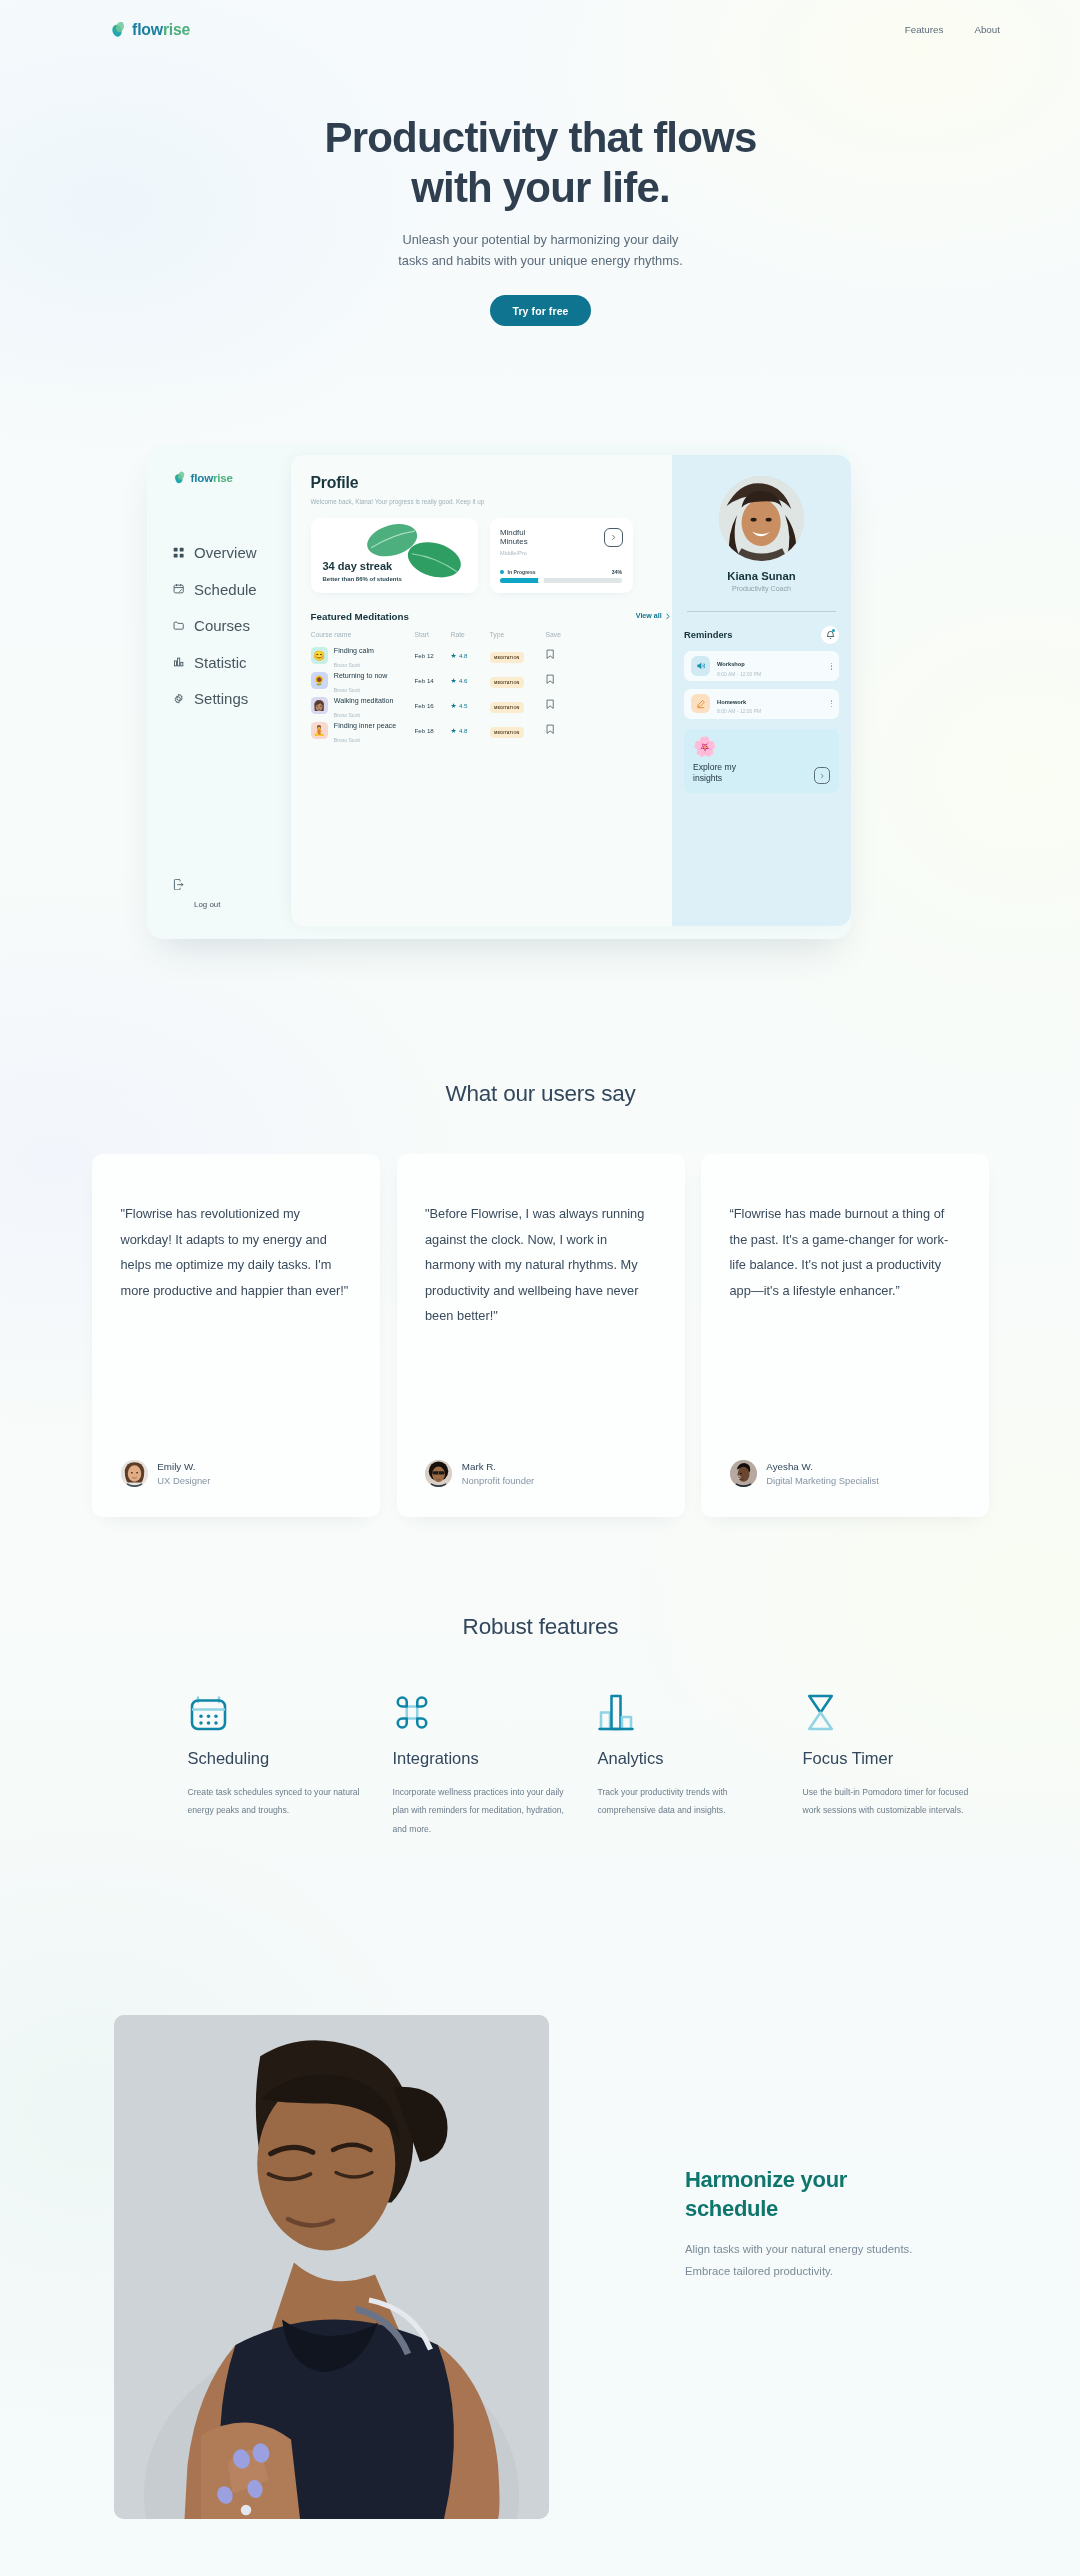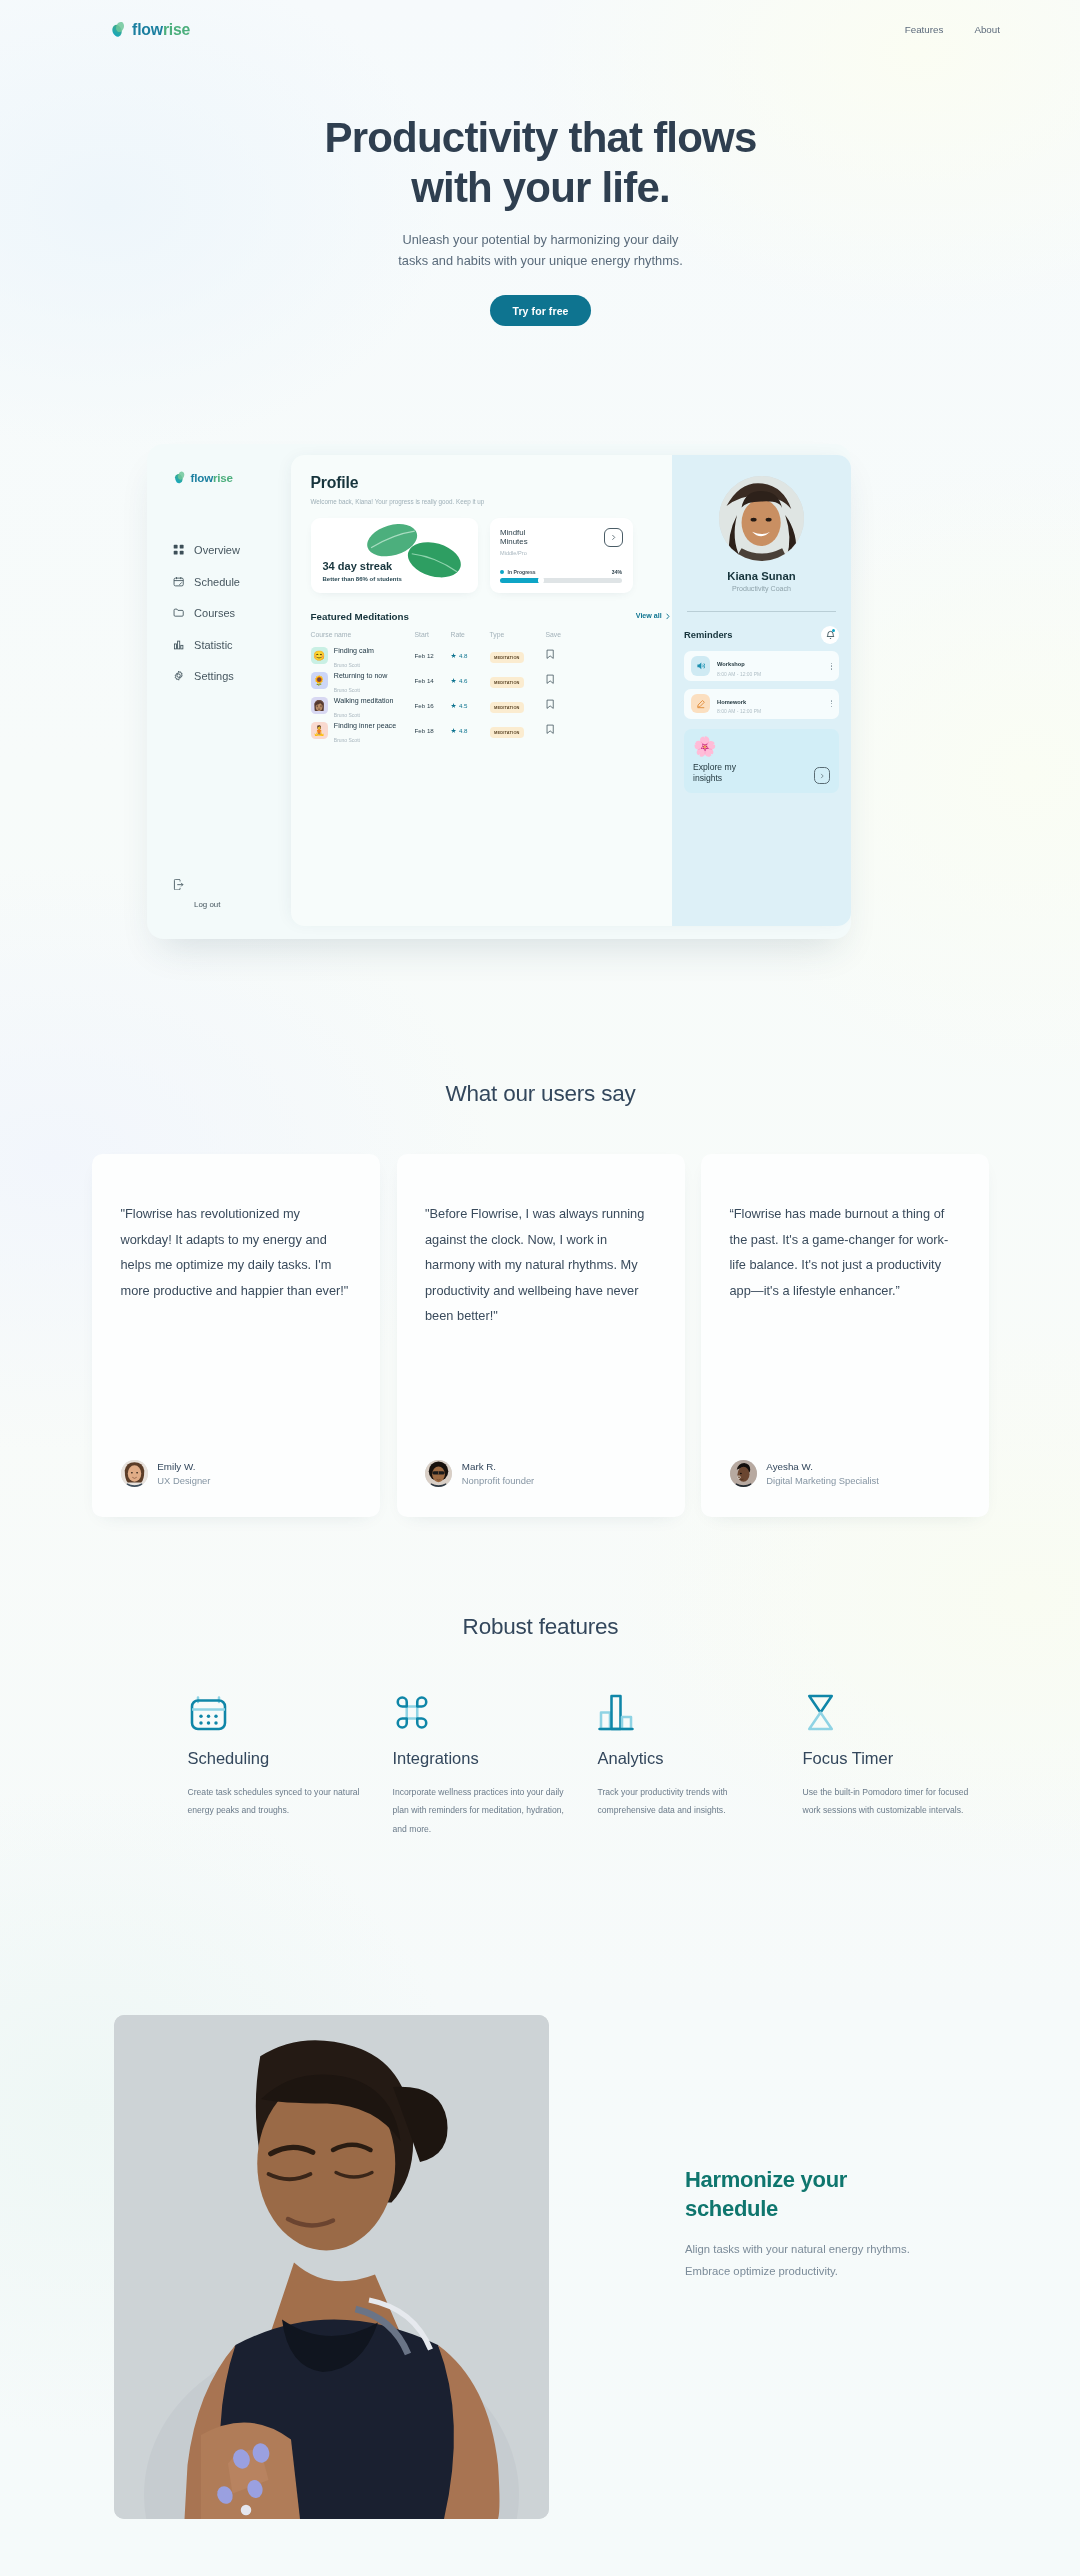--- a/index.html
+++ b/index.html
@@ -62,21 +62,21 @@
     overflow: hidden;
   }
   .dash-sidebar {
     position: absolute; left: 0; top: 0; width: 144px; height: 100%;
     padding: 27px 0 0 0;
   }
   .ds-brand { display: flex; align-items: center; gap: 5.3px; padding-left: 27px; }
   .ds-brand .brand-text { font-size: 11.6px; }
   .ds-nav { margin-top: 60px; display: flex; flex-direction: column; gap: 19.5px; }
   .ds-item { display: flex; align-items: center; gap: 9.8px; padding-left: 26px; cursor: pointer; }
-  .ds-item-label { font-size: 11px; color: #46565f; }
+  .ds-item-label { font-size: 15px; color: #46565f; }
   .ds-icon { width: 11.3px; height: 11.3px; display: block; flex: 0 0 11.3px; }
   .ds-logout { position: absolute; bottom: 30px; left: 0; display: flex; align-items: center; gap: 9.8px; padding-left: 26px; cursor: pointer; }
   .ds-logout .ds-item-label { font-size: 7.9px; margin-top: 40px; }
 
   .dash-main {
     position: absolute; left: 144px; top: 10.5px;
     width: 560px; height: 471px;
     background: #f7fcfb; border-radius: 13.5px 13.5px 13.5px 13.5px;
     box-shadow: -4.5px 0 18px -7.5px rgba(40,70,90,0.10);
     overflow: hidden;
@@ -690,16 +690,16 @@
         <ellipse cx="188" cy="632" rx="10" ry="12" transform="rotate(-14 188 632)"></ellipse>
       </g>
       <circle cx="176" cy="660" r="7" fill="#e4e6ee"></circle>
     </svg>
   </div>
   <div class="harm-text">
     <h2 class="harm-title">
       <span>Harmonize your</span><br>
       <span>schedule</span>
     </h2>
-    <p class="harm-desc">Align tasks with your natural energy rhythms. Embrace optimize productivity.</p>
+    <p class="harm-desc">Align tasks with your natural energy students. Embrace tailored productivity.</p>
   </div>
 </section>
 
 
 </body></html>

